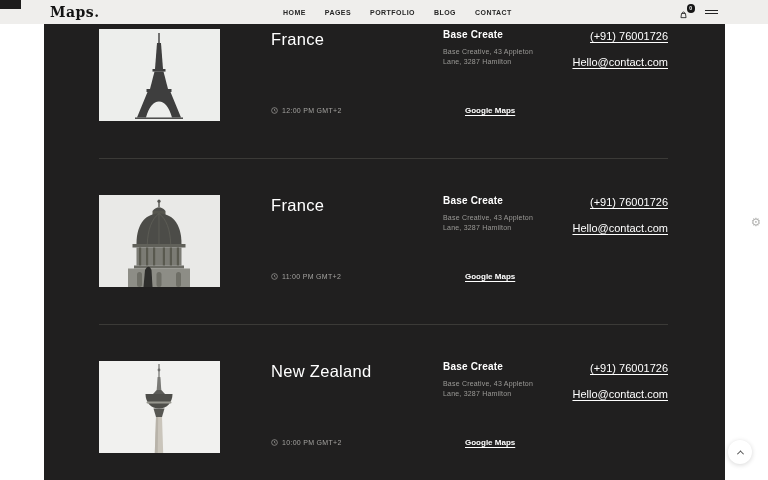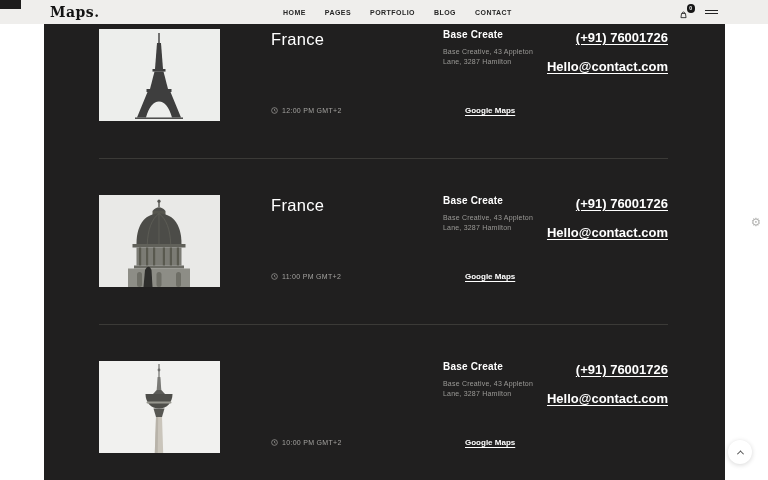--- a/index.html
+++ b/index.html
@@ -61,21 +61,21 @@
   .info { position: absolute; left: 399px; top: 0; width: 130px; }
   .company { font-size: 10px; font-weight: 700; color: #ffffff; letter-spacing: .2px; margin-bottom: 7px; }
   .addr { font-size: 7px; color: #9b9a97; line-height: 10px; letter-spacing: .2px; }
   .maps-link {
     position: absolute; left: 421px; top: 77px;
     font-size: 8px; font-weight: 700; color: #ffffff;
     text-decoration: underline; text-underline-offset: 2px; cursor: pointer;
   }
   .contacts { position: absolute; right: 57px; top: 1px; text-align: right; }
   .contact-link {
-    display: block; font-size: 13px; font-weight: 700; color: #ffffff;
+    display: block; font-size: 11px; font-weight: 400; color: #ffffff;
     text-decoration: underline; text-underline-offset: 2px; cursor: pointer;
   }
   .contact-link.phone { margin-bottom: 14px; }
 
   .divider { position: absolute; left: 55px; width: 569px; height: 1px; background: #3b3a37; }
   .divider-0 { top: 134px; } .divider-1 { top: 300px; }
 
   
   .gear-btn {
     position: absolute; left: 748px; top: 214px; width: 16px; height: 16px;
@@ -218,20 +218,21 @@
         <circle cx="60" cy="9" r="1.4" fill="#6f6f6c"></circle>
         <polygon points="58.6,16 61.4,16 62.3,29 57.7,29" fill="#7a7a76"></polygon>
         <polygon points="57.7,29 62.3,29 66,33 54,33" fill="#5c5c58"></polygon>
         <path d="M46.5 33 L73.5 33 C73.5 41.5 68 47.5 60 47.5 C52 47.5 46.5 41.5 46.5 33 Z" fill="#4e4e4a"></path>
         <rect x="47.5" y="40.5" width="25" height="2" rx="1" fill="#97978f"></rect>
         <polygon points="54.5,47.5 65.5,47.5 63,56 57,56" fill="#575752"></polygon>
         <polygon points="57,56 63,56 64.2,92 55.8,92" fill="#cac5bb"></polygon>
         <polygon points="57,56 59.2,56 58.7,92 55.8,92" fill="#b8b3a9"></polygon>
       </svg>
     </div>
+    <h2 class="loc-title">New Zealand</h2>
     <div class="time-row">
       <svg width="7" height="7" viewBox="0 0 10 10">
         <circle cx="5" cy="5" r="4.1" fill="none" stroke="#a3a29f" stroke-width="1"></circle>
         <path d="M5 2.8 V5 L6.6 6" stroke="#a3a29f" stroke-width="1" fill="none"></path>
       </svg>
       <span class="time-text">10:00 PM GMT+2</span>
     </div>
     <div class="info">
       <div class="company">Base Create</div>
       <div class="addr">Base Creative, 43 Appleton</div>

